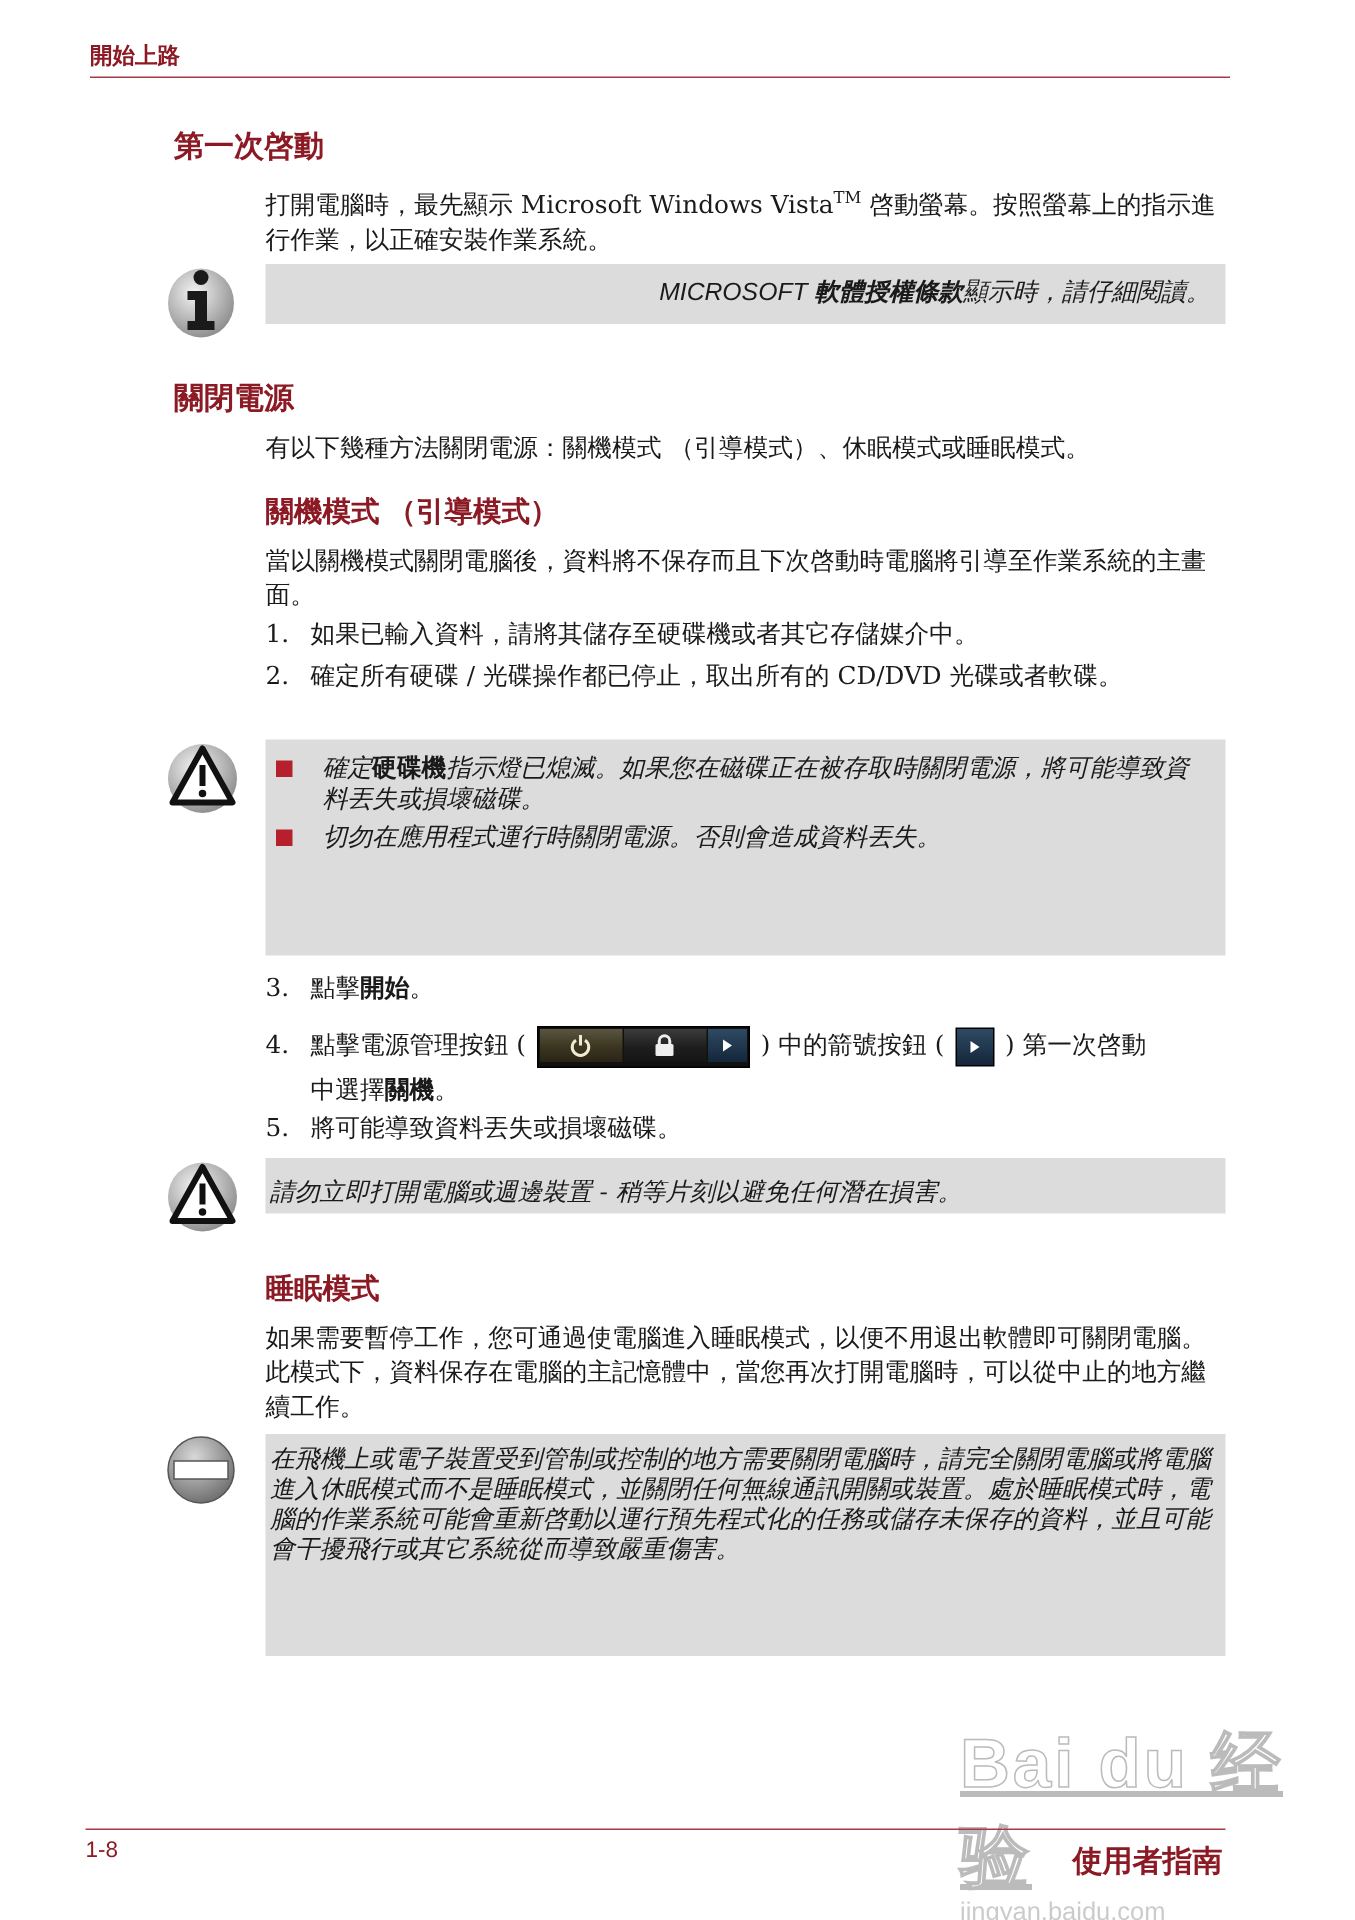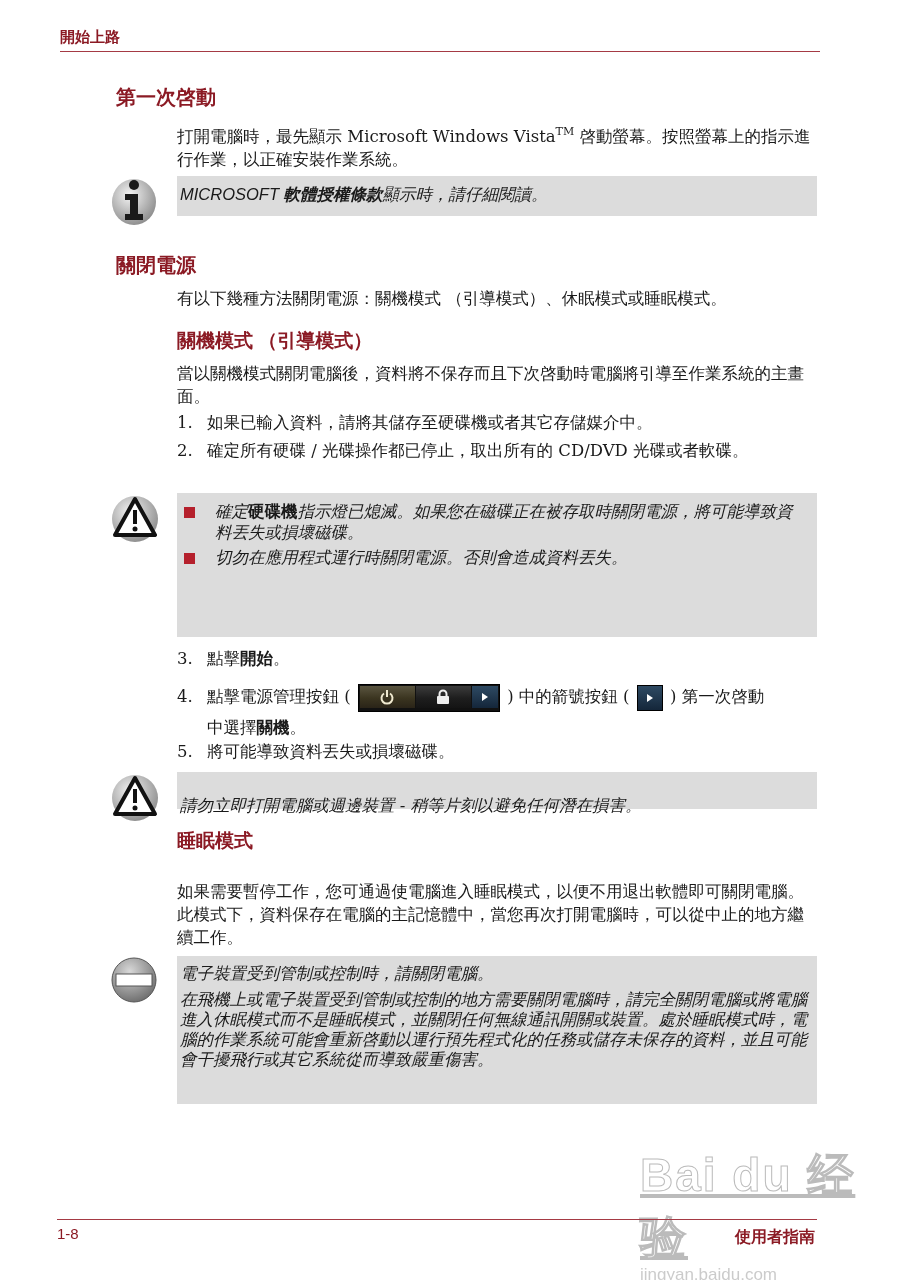--- a/index.html
+++ b/index.html
@@ -7,21 +7,21 @@
       width: 903px; height: 1280px; background: #ffffff; position: relative; overflow: hidden;
       font-family: "DejaVu Serif", "Liberation Serif", serif; color: #1a1a1a;
     }
     .header-title {
       position: absolute; left: 60px; top: 28px; font-family: "Liberation Sans", "DejaVu Sans", sans-serif;
       font-size: 15px; font-weight: bold; color: #8b1a24;
     }
     .header-rule { position: absolute; left: 60px; top: 51px; width: 760px; height: 1px; background: #a53a44; }
     .footer-rule { position: absolute; left: 57px; top: 1219px; width: 760px; height: 1px; background: #a53a44; }
     .footer-page { position: absolute; left: 57px; top: 1225px; font-family: "Liberation Sans", sans-serif; font-size: 15px; color: #8b1a24; }
-    .footer-title { position: absolute; right: 88px; top: 1227px; font-family: "Liberation Sans", sans-serif; font-size: 16px; font-weight: bold; color: #8b1a24; }
+    .footer-title { position: absolute; right: 88px; top: 1227px; font-family: "Liberation Sans", sans-serif; font-size: 20px; font-weight: bold; color: #8b1a24; }
 
     .h1 {
       position: absolute; left: 116px; font-family: "Liberation Sans", "DejaVu Sans", sans-serif;
       font-size: 20px; font-weight: bold; color: #8b1a24;
     }
     .h2 {
       position: absolute; left: 177px; font-family: "Liberation Sans", "DejaVu Sans", sans-serif;
       font-size: 19px; font-weight: bold; color: #8b1a24;
     }
     .para {
@@ -80,21 +80,21 @@
         <radialGradient id="gi" cx="40%" cy="35%" r="70%">
           <stop offset="0" stop-color="#f4f4f4"></stop>
           <stop offset="1" stop-color="#8a8a8a"></stop>
         </radialGradient>
       </defs>
     <ellipse cx="24" cy="26" rx="22" ry="23" fill="url(#gi)"></ellipse>
     <circle cx="24" cy="9" r="5" fill="#1a1a1a"></circle>
     <path d="M15 18 h13 v20 h5 v6 h-18 v-6 h5 v-14 h-5 z" fill="#1a1a1a"></path>
   </svg>
 </div>
-<div class="note-box" style="top:176px; height:40px;">
+<div class="note-box" style="top:176px; height:40px;text-align:right;">
   <div class="inner" style="padding-top:8px;">
     <span class="sans-i">MICROSOFT </span><b class="sans-i">軟體授權條款</b><span>顯示時，請仔細閱讀。</span>
   </div>
 </div>
 
 <div class="h1" style="top:252px;">關閉電源</div>
 <div class="para" style="top:287px;">有以下幾種方法關閉電源：關機模式 （引導模式）、休眠模式或睡眠模式。</div>
 
 <div class="h2" style="top:328px;">關機模式 （引導模式）</div>
 <div class="para" style="top:362px; width:640px;">當以關機模式關閉電腦後，資料將不保存而且下次啓動時電腦將引導至作業系統的主畫面。</div>
@@ -181,41 +181,40 @@
 
 <div class="icon" style="left:110px; top:772px;">
   <svg width="50" height="50" viewBox="0 0 50 50">
     <ellipse cx="25" cy="26" rx="23" ry="23" fill="url(#gw)"></ellipse>
     <path d="M25 6 L45 42 H5 Z" fill="#fff" stroke="#111" stroke-width="4" stroke-linejoin="round"></path>
     <rect x="23" y="17" width="4" height="14" fill="#111"></rect>
     <circle cx="25" cy="36" r="2.5" fill="#111"></circle>
   </svg>
 </div>
 <div class="note-box" style="top:772px; height:37px;">
-  <div class="inner" style="padding-top:23px;">請勿立即打開電腦或週邊裝置 - 稍等片刻以避免任何潛在損害。</div>
-</div>
-
-<div class="h2" style="top:828px;">睡眠模式</div>
+  <div class="inner" style="padding-top:12px;">請勿立即打開電腦或週邊裝置 - 稍等片刻以避免任何潛在損害。</div>
+</div>
+
+<div class="h2" style="top:846px;">睡眠模式</div>
 <div class="para" style="top:880px; width:640px;">如果需要暫停工作，您可通過使電腦進入睡眠模式，以便不用退出軟體即可關閉電腦。此模式下，資料保存在電腦的主記憶體中，當您再次打開電腦時，可以從中止的地方繼續工作。</div>
 
 <div class="icon" style="left:110px; top:956px;">
   <svg width="48" height="48" viewBox="0 0 48 48">
     <defs>
         <radialGradient id="gn" cx="40%" cy="30%" r="75%">
           <stop offset="0" stop-color="#d8d8d8"></stop>
           <stop offset="1" stop-color="#6a6a6a"></stop>
         </radialGradient>
       </defs>
     <circle cx="24" cy="24" r="22" fill="url(#gn)" stroke="#555" stroke-width="1"></circle>
     <rect x="6" y="18" width="36" height="12" fill="#fff" stroke="#555" stroke-width="1"></rect>
   </svg>
 </div>
 <div class="note-box" style="top:956px; height:148px;">
   <div class="inner" style="padding-top:7px;">
-    <div style="margin-bottom:6px;">電子裝置受到管制或控制時，請關閉電腦。</div>
     <div style="line-height:20px;">在飛機上或電子裝置受到管制或控制的地方需要關閉電腦時，請完全關閉電腦或將電腦進入休眠模式而不是睡眠模式，並關閉任何無線通訊開關或裝置。處於睡眠模式時，電腦的作業系統可能會重新啓動以運行預先程式化的任務或儲存未保存的資料，並且可能會干擾飛行或其它系統從而導致嚴重傷害。</div>
   </div>
 </div>
 
 <div class="watermark">
   <div class="wm-big">Bai du 经验</div>
   <div class="wm-small">jingyan.baidu.com</div>
 </div>
 
 <div class="footer-rule"></div>

